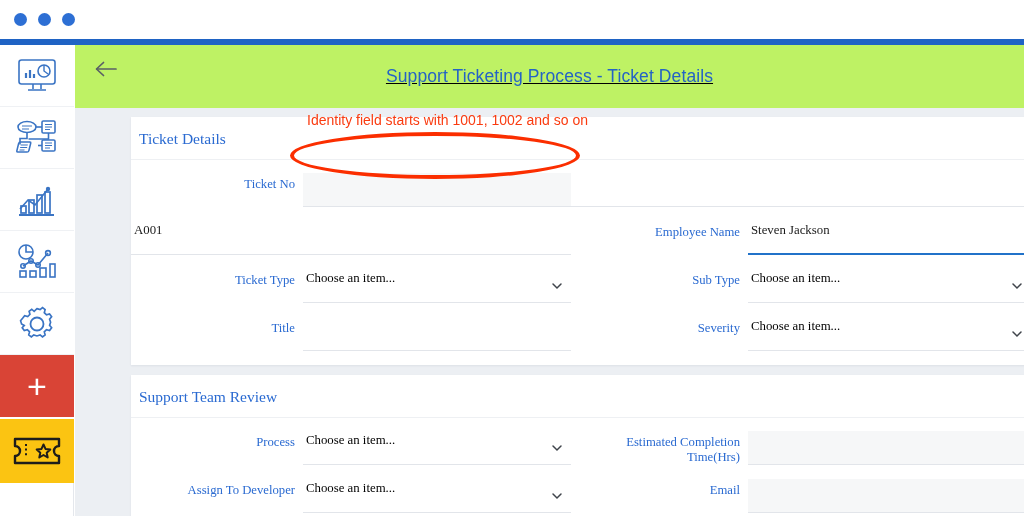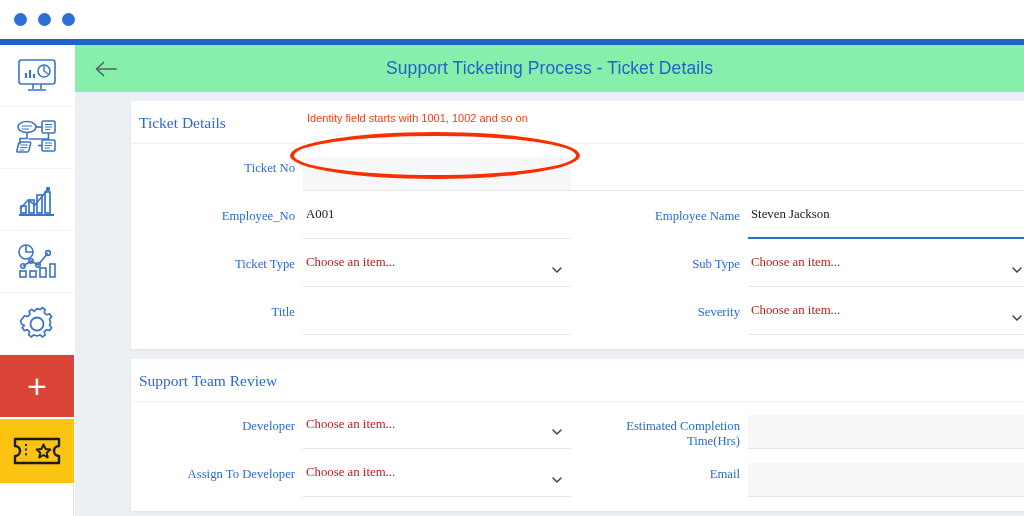--- a/index.html
+++ b/index.html
@@ -85,24 +85,25 @@
   .main {
     position: absolute;
     left: 75px; top: 45px;
     width: 949px; height: 471px;
     background: #eceff3;
     overflow: hidden;
   }
 
   .apphead {
     position: relative;
-    width: 949px; height: 47px;
-    background: #86efac;
+    width: 949px; height: 63px;
+    background: #bef264;
     display: flex;
     align-items: center;
+    text-decoration: underline;
   }
   .back-arrow {
     position: absolute;
     left: 17px; top: 10px;
     width: 28px; height: 28px;
     display: flex;
     align-items: center;
     justify-content: center;
     cursor: pointer;
   }
@@ -179,40 +180,40 @@
     background: #e2e5ea;
   }
   .uline.active { height: 2px; background: #2172c9; }
 
   .fval {
     position: absolute;
     left: 3px; top: 2px;
     font-size: 12.8px;
     color: #1a1a1a;
   }
-  .fval.placeholder { color: #b91c1c; }
+  .fval.placeholder { color: #000000; }
 
   .fbox {
     position: absolute;
     left: 0; right: 0; top: 0; bottom: 1px;
     background: #f6f7f8;
   }
 
   .caret {
     position: absolute;
     right: 8px; top: 9px;
     width: 12px; height: 12px;
   }
 
   
   .ann-text {
     position: absolute;
     left: 307px; top: 112px;
     color: #fa3b10;
-    font-size: 11px;
+    font-size: 14px;
     white-space: nowrap;
     z-index: 40;
   }
   .ann-ellipse {
     position: absolute;
     left: 290px; top: 132px;
     width: 290px; height: 47px;
     border: 4px solid #fb2e00;
     border-radius: 50%;
     z-index: 40;
@@ -354,21 +355,20 @@
             <div class="cell right">
               <div class="fctrl">
                 <div class="fval"></div>
                 <div class="uline"></div>
               </div>
             </div>
           </div>
 
           <div class="row">
             <div class="cell left">
-              <div class="flabel">Employee_No</div>
               <div class="fctrl">
                 <div class="fval">A001</div>
                 <div class="uline"></div>
               </div>
             </div>
             <div class="cell right">
               <div class="flabel">Employee Name</div>
               <div class="fctrl">
                 <div class="fval">Steven Jackson</div>
                 <div class="uline active"></div>
@@ -427,21 +427,21 @@
 
         </div>
       </div>
 
       <div class="card">
         <div class="card-title">Support Team Review</div>
         <div class="rows">
 
           <div class="row">
             <div class="cell left">
-              <div class="flabel">Developer</div>
+              <div class="flabel">Process</div>
               <div class="fctrl">
                 <div class="fval placeholder">Choose an item...</div>
                 <span class="caret">
                   <svg width="12" height="12" viewBox="0 0 12 12" fill="none" stroke="#3f444b" stroke-width="1.5" stroke-linecap="round">
                       <path d="M2 4l4 4 4-4"></path>
                     </svg>
                 </span>
                 <div class="uline"></div>
               </div>
             </div>

